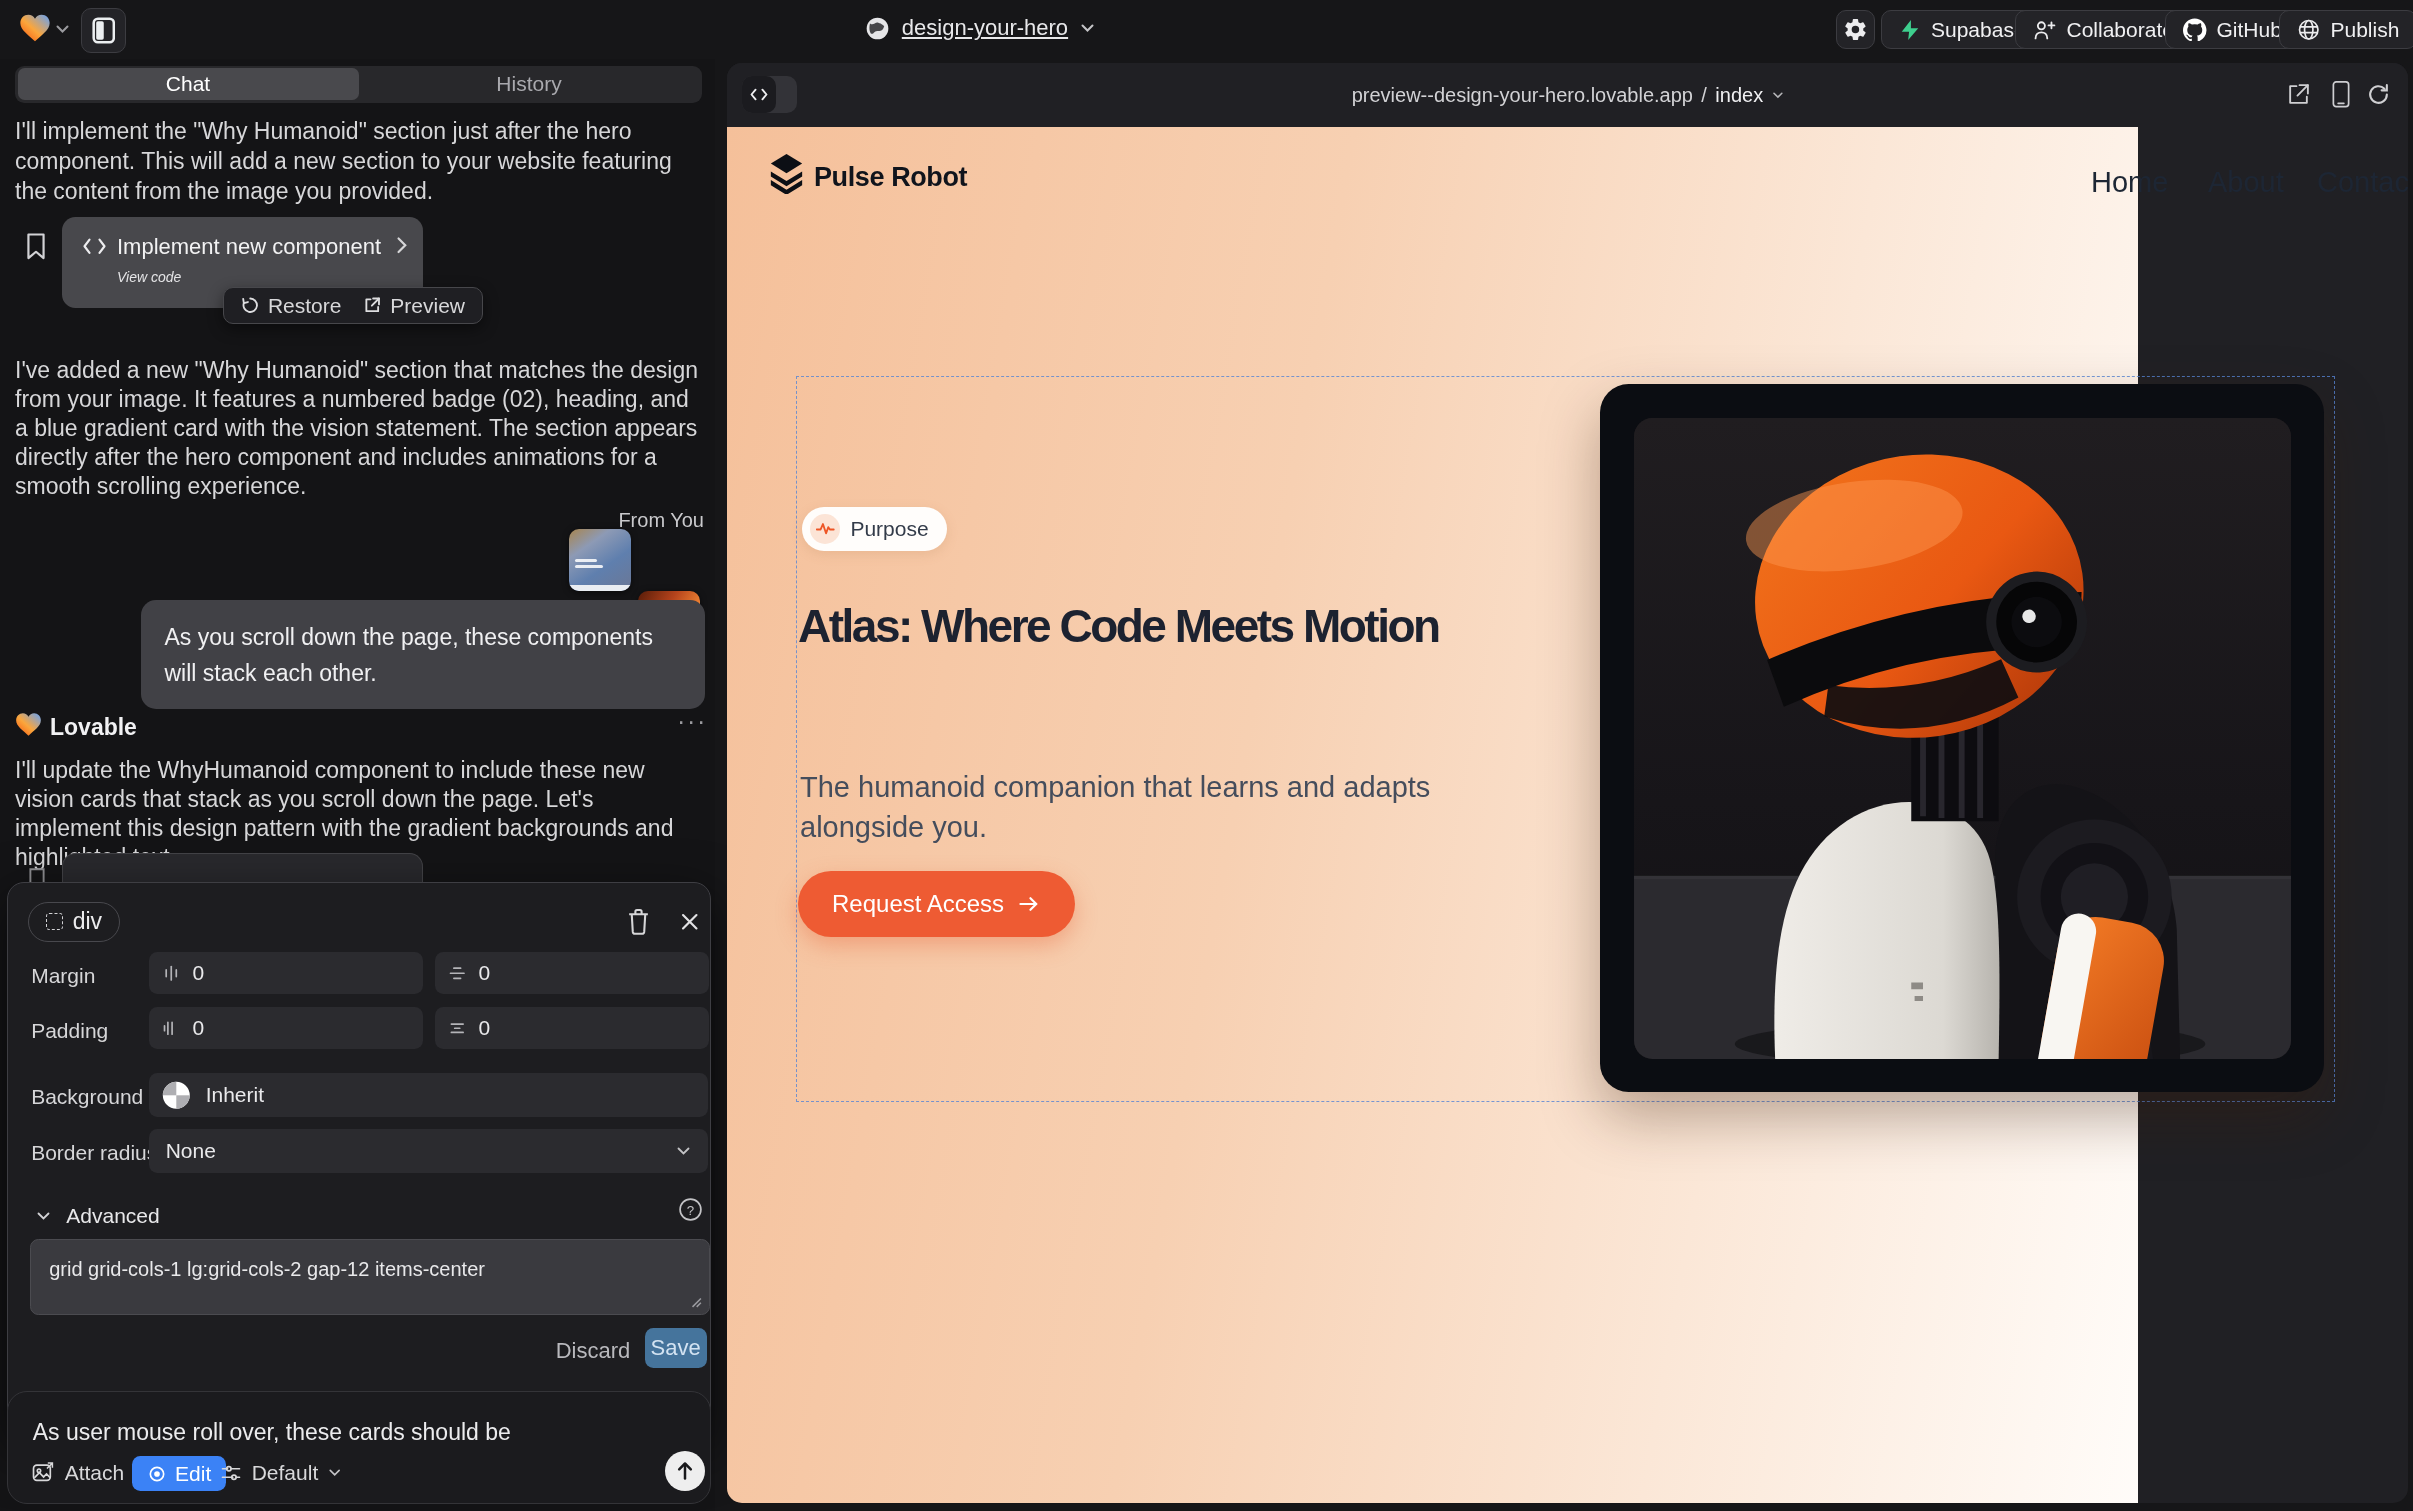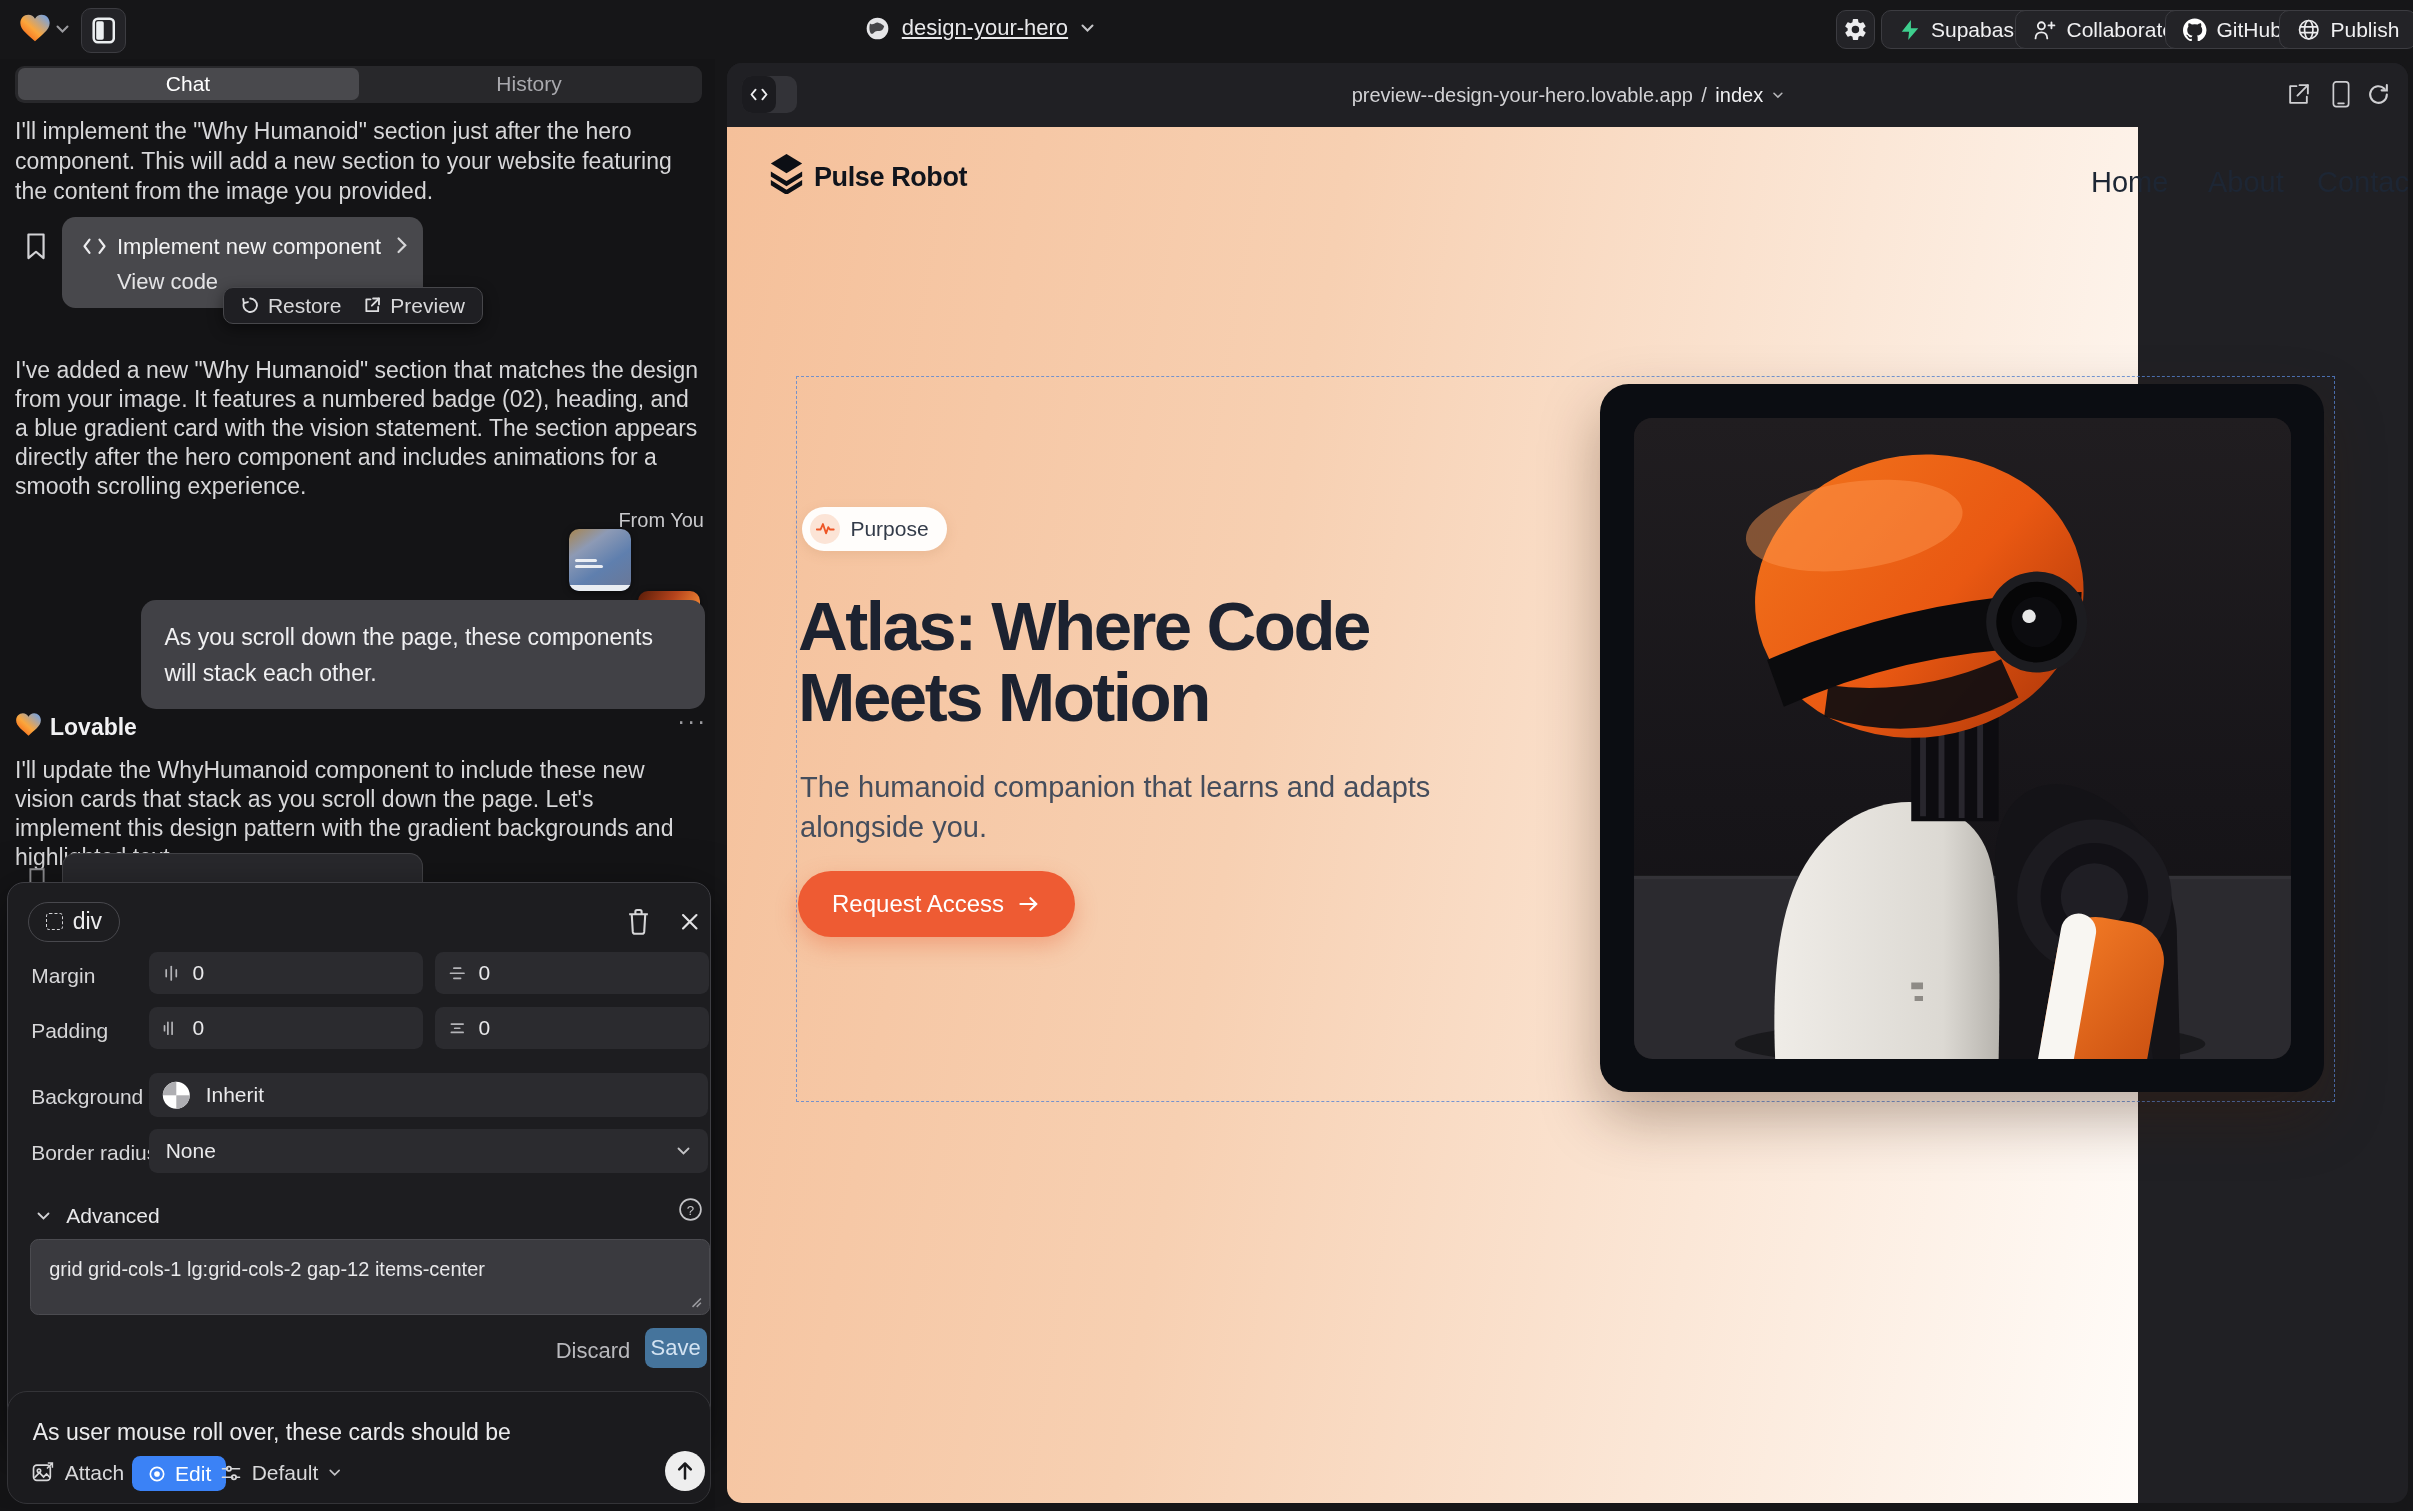--- a/index.html
+++ b/index.html
@@ -61,21 +61,21 @@
   #pv-url{position:absolute;left:0;top:0;width:100%;height:64px;display:flex;align-items:center;justify-content:center;
           gap:8.4px;color:#d2d2d5;font-size:20px;}
   #site{position:absolute;left:0;top:64px;width:1411px;height:1376px;
         background:linear-gradient(100deg,#f5c09a 0%,#f7d0b2 38%,#fbe7d7 70%,#fffcf9 100%);}
   .nav-link{color:#1d2634;font-size:29px;font-weight:500;margin-left:30px;}
   #hero-outline{position:absolute;left:69px;top:249px;width:1539px;height:726px;border:1.7px dashed rgba(86,133,214,.8);}
   #badge{position:absolute;left:75px;top:380px;height:44px;display:flex;align-items:center;gap:10px;background:#fffdfb;
          border-radius:22px;padding:0 18.5px 0 8.4px;box-shadow:0 3.4px 11.8px rgba(180,120,80,.18);}
   #badge .ic{width:30px;height:30px;border-radius:50%;background:#fce4d6;display:flex;align-items:center;justify-content:center;}
   #badge span{font-size:21px;color:#333b49;}
-  #hero-h1{position:absolute;left:71px;top:464px;width:697px;font-size:69px;line-height:71px;font-weight:800;
+  #hero-h1{position:absolute;left:71px;top:464px;width:697px;font-size:46px;line-height:71px;font-weight:800;
            color:#1c2230;letter-spacing:-2.5px;}
   #hero-sub{position:absolute;left:73px;top:640px;width:672px;font-size:29px;line-height:40px;color:#454d5c;}
   #cta{position:absolute;left:71px;top:744px;height:66px;display:flex;align-items:center;gap:13.4px;background:#ee5b33;
        border-radius:34px;padding:0 34px;color:#ffffff;font-size:24px;box-shadow:0 8.4px 22px rgba(228,90,45,.35);}
   #robot-card{position:absolute;left:873px;top:257px;width:724px;height:708px;background:#0b0d12;border-radius:28.6px;
               box-shadow:0 25px 59px rgba(60,30,10,.35);}
   #robot-inner{position:absolute;left:34px;top:34px;width:657px;height:641px;border-radius:18.5px;overflow:hidden;background:#181619;}
 </style>
 </head>
 <body>
@@ -194,21 +194,21 @@
             <polyline points="9,3 3,11 9,19"></polyline>
             <polyline points="21,3 27,11 21,19"></polyline>
           </svg>
       </div>
       <div class="abs" style="left:55px;top:17px;font-size:22px;">Implement new component</div>
       <div class="abs" style="left:334px;top:18.5px;">
         <svg width="11.8" height="18.5" viewBox="0 0 14 22" fill="none" stroke="#d6d6d8" stroke-width="2.6" stroke-linecap="round">
             <polyline points="3,3 11,11 3,19"></polyline>
           </svg>
       </div>
-      <div class="abs" style="left:55px;top:52px;font-size:22px;color:#e4e4e6;">View code</div>
+      <div class="abs" style="left:55px;top:52px;font-size:14px;color:#e4e4e6;font-style:italic;">View code</div>
     </div>
 
     <div class="abs pill-actions" style="left:223px;top:228px;">
       <div class="ct" style="gap:8.4px;">
         <span>
           <svg width="18.5" height="18.5" viewBox="0 0 22 22" fill="none" stroke="#dedee0" stroke-width="2.2" stroke-linecap="round">
               <path d="M11 3a8 8 0 1 1-7.6 5.4"></path>
               <polyline points="2.6,3.4 3.4,8.4 8.2,7.2"></polyline>
             </svg>
         </span>

